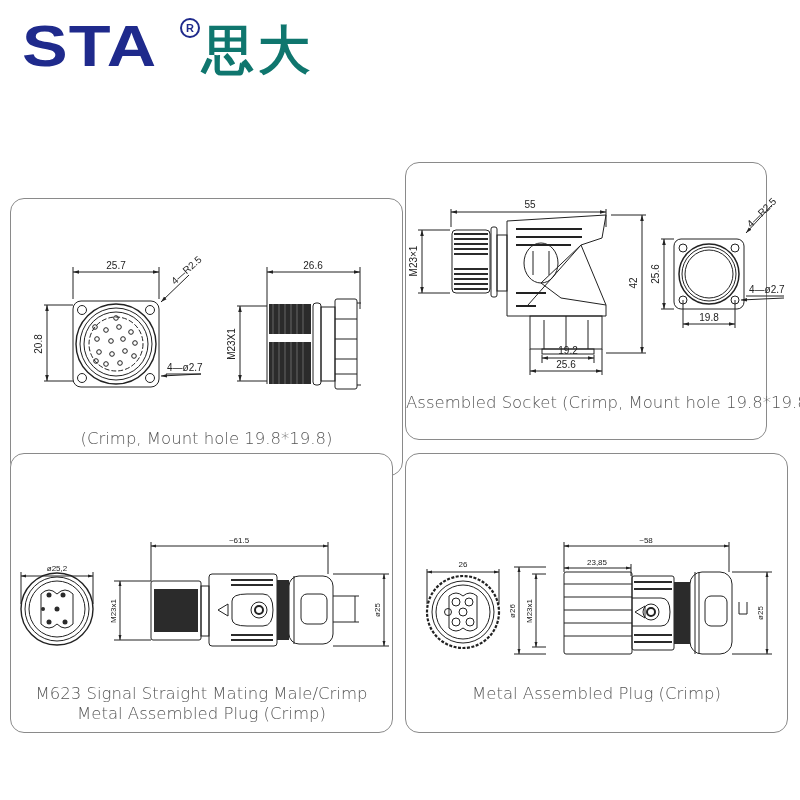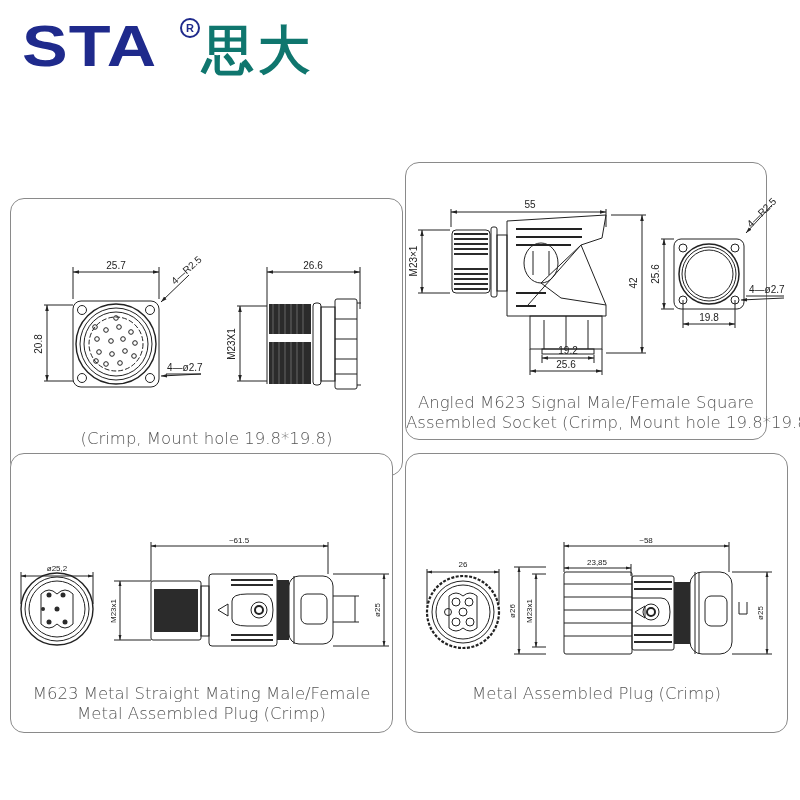--- a/index.html
+++ b/index.html
@@ -198,21 +198,20 @@
     <text class="dim" x="11" y="98" transform="rotate(-90 11 98)" text-anchor="middle">M23×1</text>
     <text class="dim" x="231" y="120" transform="rotate(-90 231 120)" text-anchor="middle">42</text>
     <text class="dim" x="162" y="191" text-anchor="middle">19.2</text>
     <text class="dim" x="160" y="205" text-anchor="middle">25.6</text>
     <text class="dim" x="345" y="65" transform="rotate(-45 345 65)">4—R2.5</text>
     <text class="dim" x="253" y="111" transform="rotate(-90 253 111)" text-anchor="middle">25.6</text>
     <text class="dim" x="343" y="130">4—ø2.7</text>
     <text class="dim" x="303" y="158" text-anchor="middle">19.8</text>
   </svg>
   <div class="caption" style="top:230px;">
-    <span>Angled M623 Signal Male/Female Square</span>
     <span>Assembled Socket (Crimp, Mount hole 19.8*19.8)</span>
   </div>
 </div>
 
 <div class="card" style="left:10px; top:453px; width:383px; height:280px;">
   <svg width="383" height="280">
     <defs>
       <marker id="ar3" viewBox="0 0 10 10" refX="10" refY="5" markerWidth="5" markerHeight="5" orient="auto-start-reverse">
           <path d="M0,2 L10,5 L0,8 z" fill="#222"></path>
         </marker>
@@ -269,21 +268,21 @@
         <line x1="220" y1="131" x2="262" y2="131"></line>
       <line x1="220" y1="181" x2="262" y2="181"></line>
         <line x1="220" y1="186" x2="262" y2="186"></line>
     </g>
     <text class="dims" x="46" y="117" text-anchor="middle">ø25,2</text>
     <text class="dims" x="105" y="157" transform="rotate(-90 105 157)" text-anchor="middle">M23x1</text>
     <text class="dims" x="228" y="89" text-anchor="middle">~61.5</text>
     <text class="dims" x="369" y="156" transform="rotate(-90 369 156)" text-anchor="middle">ø25</text>
   </svg>
   <div class="caption" style="top:230px;">
-    <span>M623 Metal Straight Mating Male/Female</span>
+    <span>M623 Signal Straight Mating Male/Crimp</span>
     <span>Metal Assembled Plug (Crimp)</span>
   </div>
 </div>
 
 <div class="card" style="left:405px; top:453px; width:383px; height:280px;">
   <svg width="383" height="280">
     <defs>
       <marker id="ar4" viewBox="0 0 10 10" refX="10" refY="5" markerWidth="5" markerHeight="5" orient="auto-start-reverse">
           <path d="M0,2 L10,5 L0,8 z" fill="#222"></path>
         </marker>

